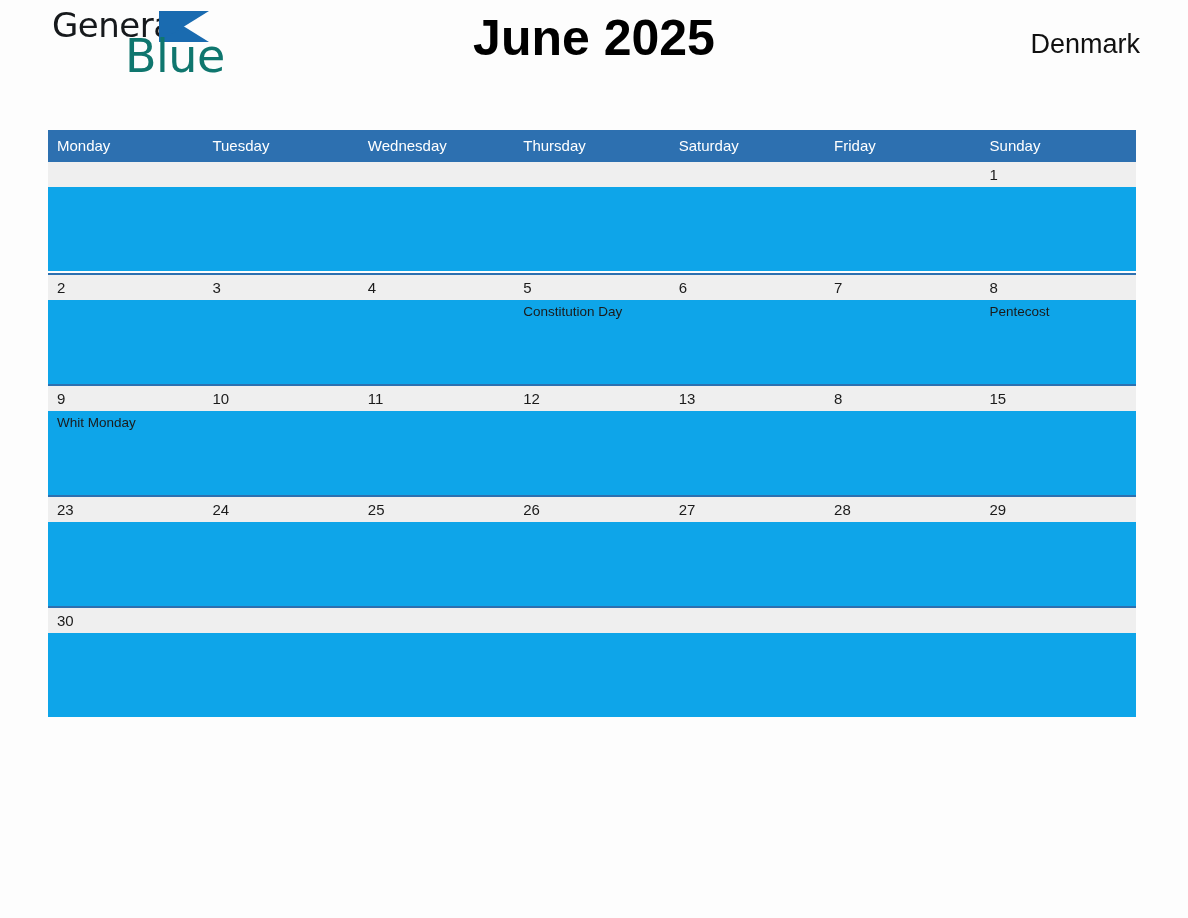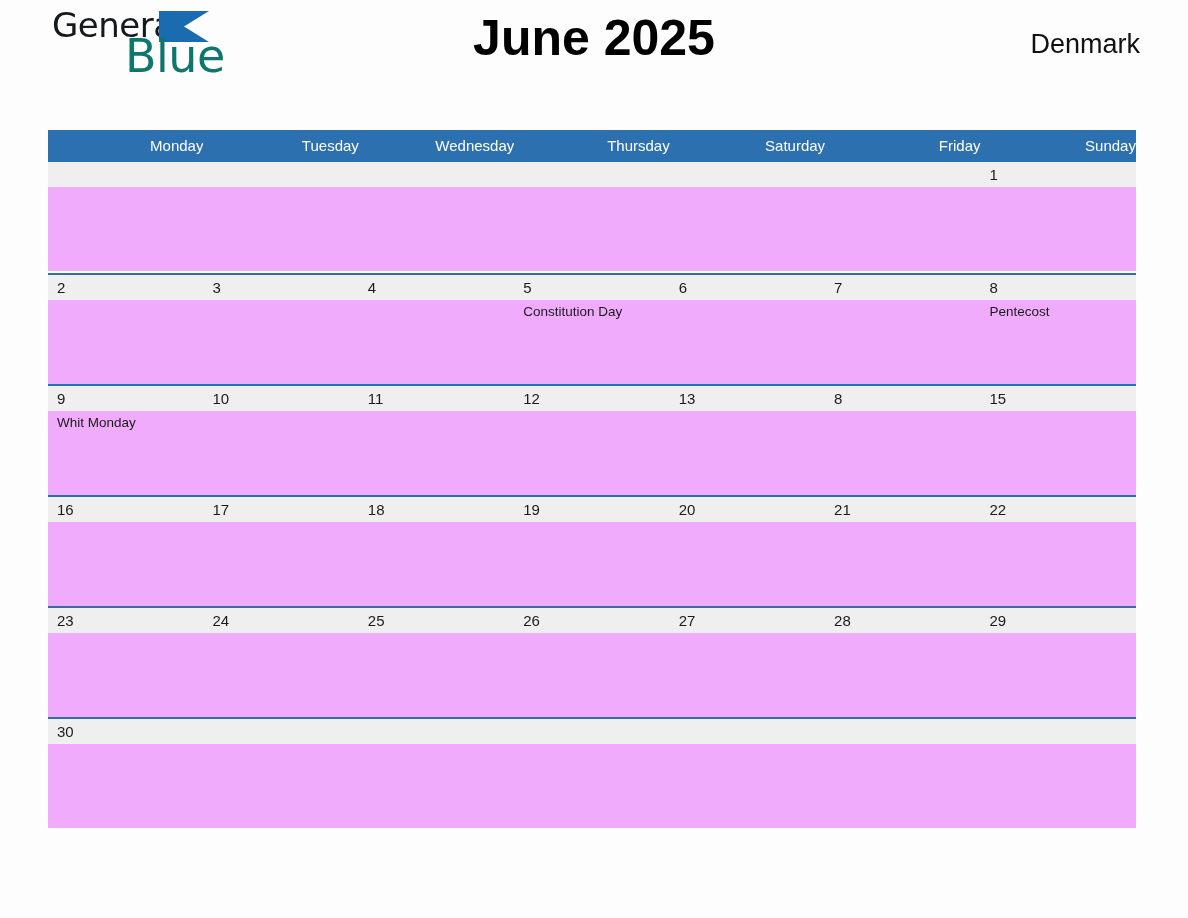--- a/index.html
+++ b/index.html
@@ -87,21 +87,20 @@
     position: absolute;
     left: 48px;
     top: 130px;
     width: 1088px;
   }
 
   .weekday-row {
     display: flex;
     background: #2d70b0;
     height: 32px;
-    text-align: right;
   }
   .weekday-cell {
     flex: 1 1 0;
     color: #ffffff;
     font-size: 15px;
     line-height: 32px;
     padding-left: 9px;
     box-sizing: border-box;
     font-family: "Liberation Sans", sans-serif;
     white-space: nowrap;
@@ -127,21 +126,21 @@
     box-sizing: border-box;
     padding-left: 9px;
     font-size: 15px;
     line-height: 25px;
     color: #1b1b1b;
     font-family: "Liberation Sans", sans-serif;
   }
   .event-band {
     display: flex;
     height: 84px;
-    background: #f0abfc;
+    background: #0ea5e9;
   }
   .event-cell {
     flex: 1 1 0;
     box-sizing: border-box;
     padding-left: 9px;
     padding-top: 3px;
   }
   .event-item {
     font-size: 13.5px;
     line-height: 17px;
@@ -242,40 +241,20 @@
           <div class="event-cell"></div>
           <div class="event-cell"></div>
           <div class="event-cell"></div>
           <div class="event-cell"></div>
           <div class="event-cell"></div>
           <div class="event-cell"></div>
         </div>
       </div>
       <div class="week-row">
         <div class="date-band">
-          <div class="date-cell">16</div>
-          <div class="date-cell">17</div>
-          <div class="date-cell">18</div>
-          <div class="date-cell">19</div>
-          <div class="date-cell">20</div>
-          <div class="date-cell">21</div>
-          <div class="date-cell">22</div>
-        </div>
-        <div class="event-band">
-          <div class="event-cell"></div>
-          <div class="event-cell"></div>
-          <div class="event-cell"></div>
-          <div class="event-cell"></div>
-          <div class="event-cell"></div>
-          <div class="event-cell"></div>
-          <div class="event-cell"></div>
-        </div>
-      </div>
-      <div class="week-row">
-        <div class="date-band">
           <div class="date-cell">23</div>
           <div class="date-cell">24</div>
           <div class="date-cell">25</div>
           <div class="date-cell">26</div>
           <div class="date-cell">27</div>
           <div class="date-cell">28</div>
           <div class="date-cell">29</div>
         </div>
         <div class="event-band">
           <div class="event-cell"></div>

